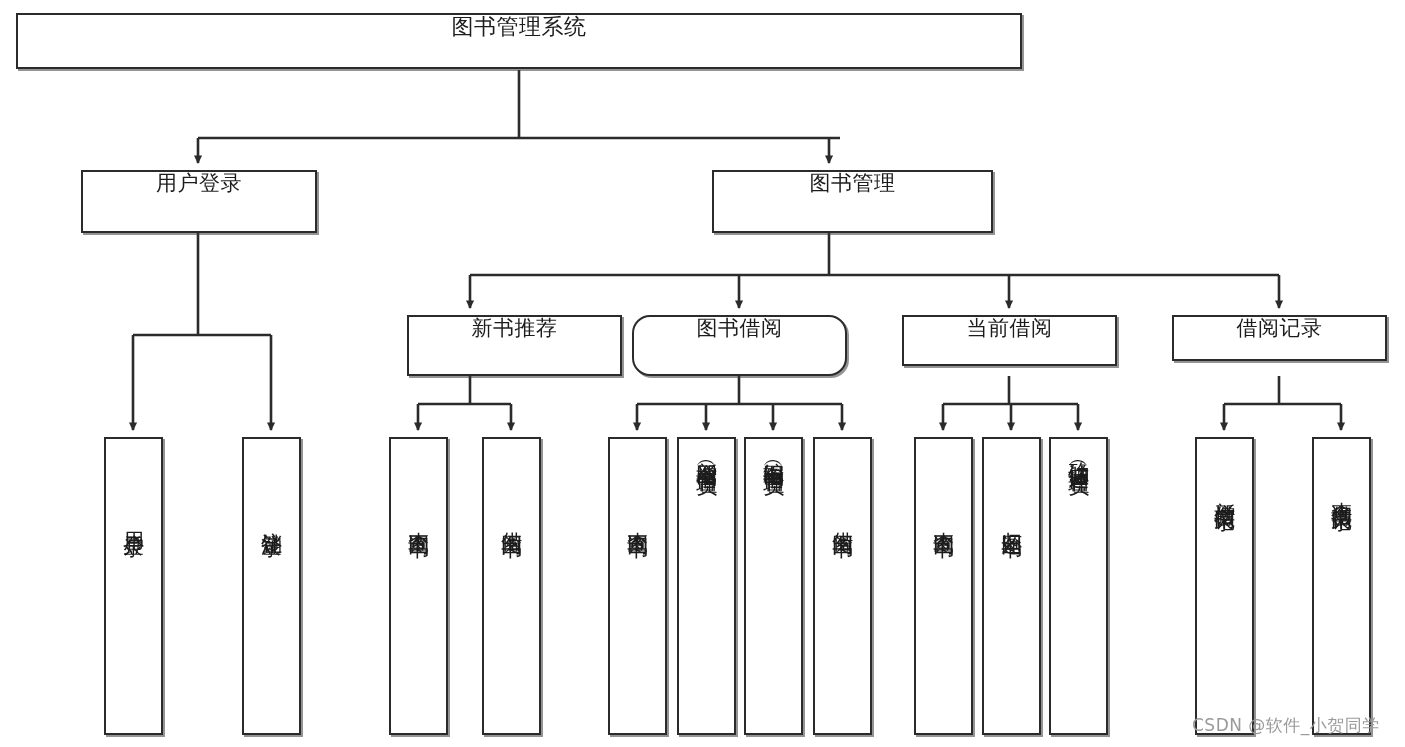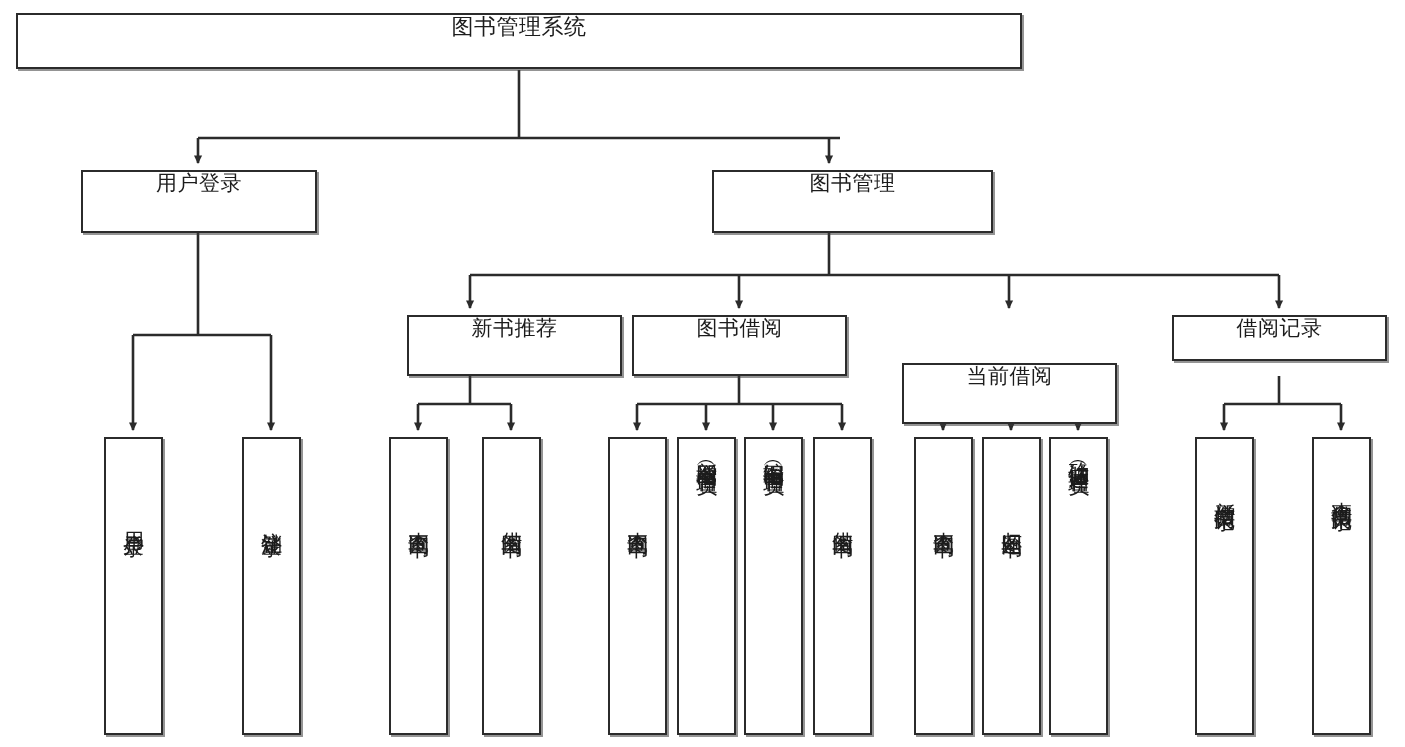--- a/index.html
+++ b/index.html
@@ -134,25 +134,25 @@
   </div>
 
   <div class="node horizontal" style="left:712px; top:170px; width:281px; height:63px;">
     <span class="node-label">图书管理</span>
   </div>
 
   <div class="node horizontal" style="left:363px; top:315px; width:215px; height:61px;margin-left:44px;">
     <span class="node-label">新书推荐</span>
   </div>
 
-  <div class="node horizontal" style="left:632px; top:315px; width:215px; height:61px;">
+  <div class="node horizontal" style="left:632px; top:315px; width:215px; height:61px;border-radius:18px;">
     <span class="node-label">图书借阅</span>
   </div>
 
-  <div class="node horizontal" style="left:902px; top:315px; width:215px; height:61px;margin-top:48px;">
+  <div class="node horizontal" style="left:902px; top:315px; width:215px; height:51px;">
     <span class="node-label">当前借阅</span>
   </div>
 
   <div class="node horizontal" style="left:1172px; top:315px; width:215px; height:46px;">
     <span class="node-label">借阅记录</span>
   </div>
 
   <div class="node vertical" style="left:104px; top:437px; width:59px; height:298px; padding-top:76px;">
     <span class="node-label">用户登录</span>
   </div>
@@ -198,14 +198,15 @@
   </div>
 
   <div class="node vertical" style="left:1195px; top:437px; width:59px; height:298px; padding-top:46px;">
     <span class="node-label">新增借阅记录</span>
   </div>
 
   <div class="node vertical" style="left:1312px; top:437px; width:59px; height:298px; padding-top:46px;">
     <span class="node-label">查询借阅记录</span>
   </div>
 
+  <div id="watermark">CSDN @软件_小贺同学</div>
 
 </div>
 
 </body></html>

